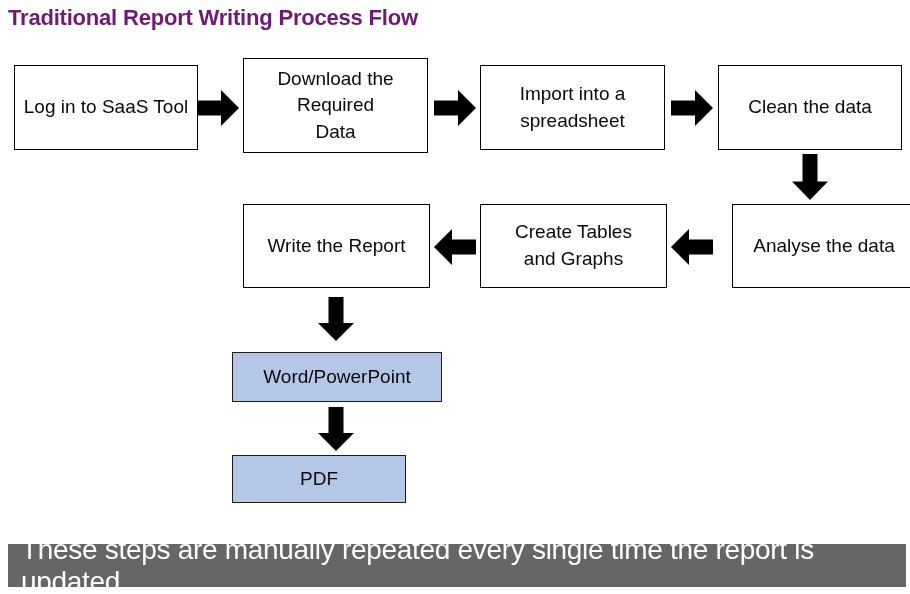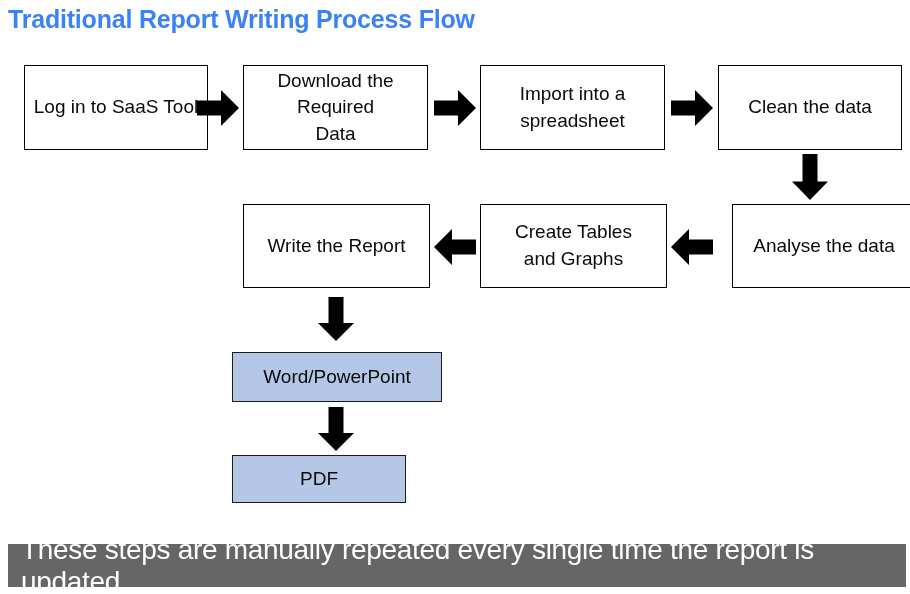--- a/index.html
+++ b/index.html
@@ -8,23 +8,23 @@
     width: 910px;
     height: 594px;
     background: #ffffff;
     font-family: "Liberation Sans", sans-serif;
     overflow: hidden;
   }
   .title {
     position: absolute;
     left: 8px;
     top: 5px;
-    font-size: 25px;
+    font-size: 22px;
     font-weight: 700;
-    color: #3b82f6;
+    color: #701a75;
     letter-spacing: -0.2px;
   }
   .node {
     position: absolute;
     box-sizing: border-box;
     background: #ffffff;
     border: 1.6px solid #000000;
     display: flex;
     align-items: center;
     justify-content: center;
@@ -33,22 +33,22 @@
     line-height: 1.4;
     color: #0a0a0a;
   }
   .node.output {
     background: #b4c7e7;
     border: 1.5px solid #1c1c1c;
   }
   .nowrap { white-space: nowrap; }
 
   
-  .n-login    { left: 24px;   top: 65px;  width: 184px; height: 85px; padding: 0 8px; }
-  .n-download { left: 243px; top: 65px;  width: 185px; height: 85px; padding: 0 32px; }
+  .n-login    { left: 14px;   top: 65px;  width: 184px; height: 85px; padding: 0 8px; }
+  .n-download { left: 243px; top: 58px;  width: 185px; height: 95px; padding: 0 32px; }
   .n-import   { left: 480px; top: 65px;  width: 185px; height: 85px; padding: 0 20px; }
   .n-clean    { left: 718px; top: 65px;  width: 184px; height: 85px; align-items: center; }
   
   .n-write    { left: 243px; top: 204px; width: 187px; height: 84px; }
   .n-create   { left: 480px; top: 204px; width: 187px; height: 84px; padding: 0 22px; }
   .n-analyse  { left: 732px; top: 204px; width: 184px; height: 84px; }
   
   .n-word     { left: 232px; top: 352px; width: 210px; height: 50px; }
   .n-pdf      { left: 232px; top: 455px; width: 174px; height: 48px; }
 

